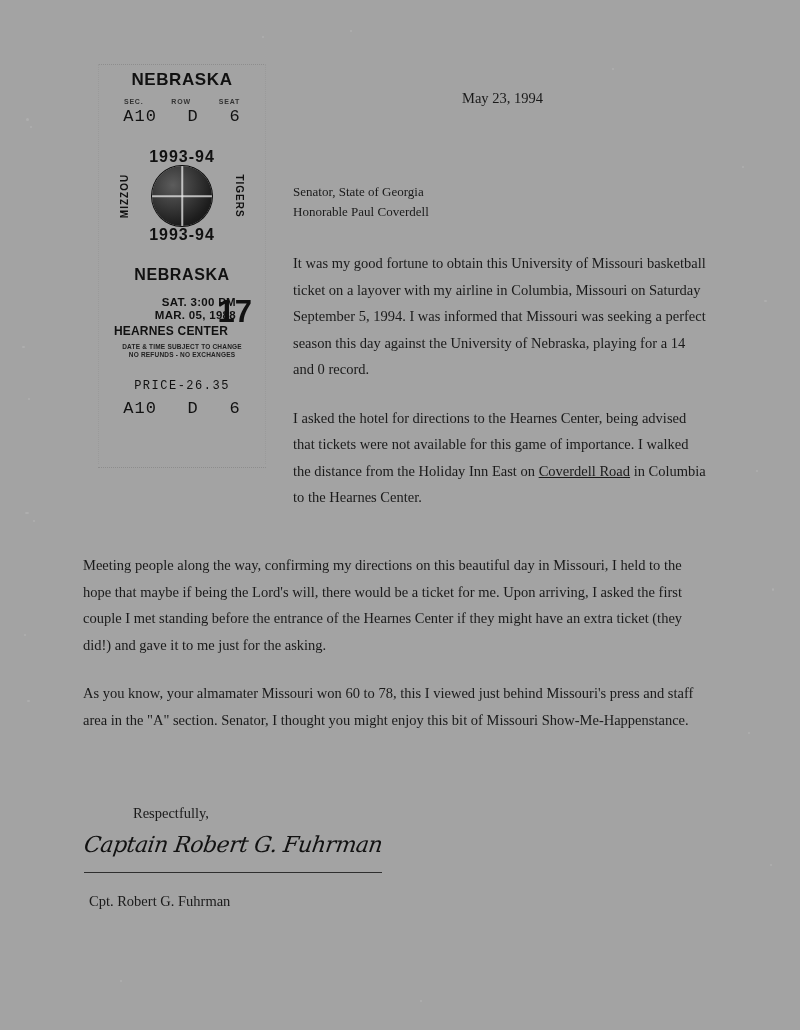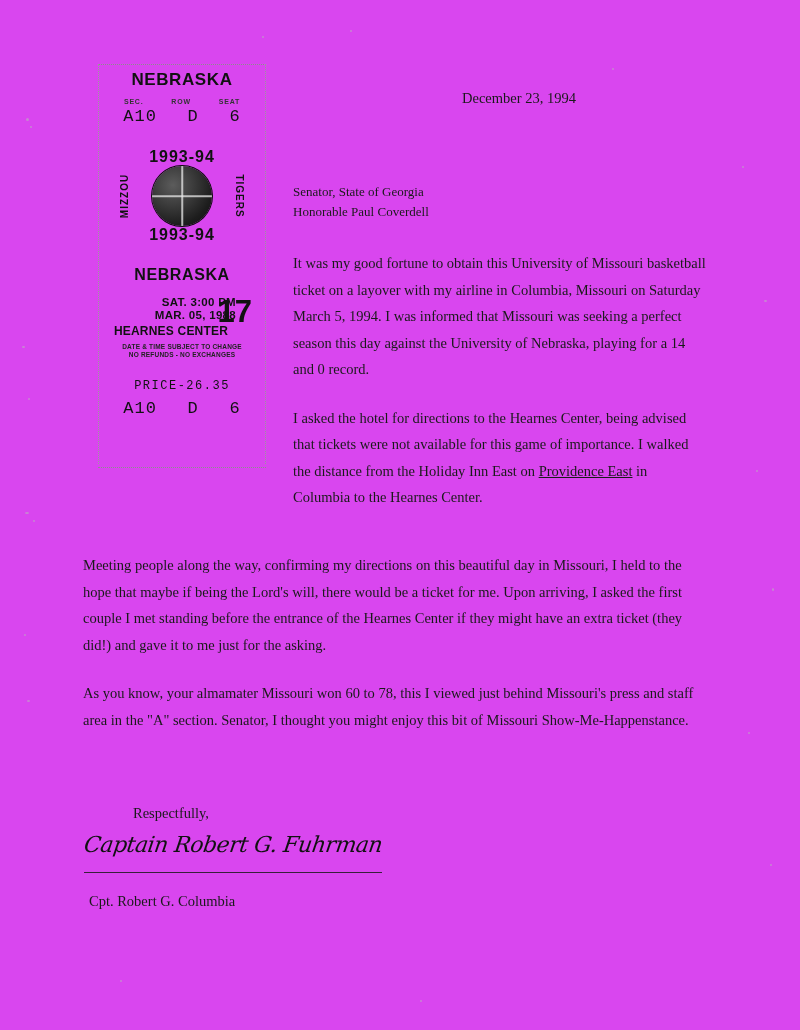--- a/index.html
+++ b/index.html
@@ -11,21 +11,21 @@
     width: 800px;
     height: 1030px;
     position: relative;
     font-family: "Liberation Serif", serif;
     color: #1a1a1a;
     overflow: hidden;
   }
   .page {
     position: absolute;
     inset: 0;
-    background: #d946ef;
+    background: #a3a3a3;
   }
   
   .speckle {
     position: absolute;
     background: #b9b9b9;
     border-radius: 50%;
     opacity: .55;
   }
 
   
@@ -343,35 +343,35 @@
 
     <div class="tk-price">PRICE-26.35</div>
 
     <div class="tk-bottomvals">
       <span>A10</span>
       <span>D</span>
       <span>6</span>
     </div>
   </div>
 
-  <div class="date">December 23, 1994</div>
+  <div class="date">May 23, 1994</div>
 
   <div class="addressee">
     <div>Senator, State of Georgia</div>
     <div>Honorable Paul Coverdell</div>
   </div>
 
   <div class="body-right">
-    <div class="para">It was my good fortune to obtain this University of Missouri basketball ticket on a layover with my airline in Columbia, Missouri on Saturday March 5, 1994.  I was informed that Missouri was seeking a perfect season this day against the University of Nebraska, playing for a 14 and 0 record.</div>
-    <div class="para"><span>I asked the hotel for directions to the Hearnes Center, being advised that tickets were not available for this game of importance.  I walked the distance from the Holiday Inn East on </span><span class="u">Providence East</span><span> in Columbia to the Hearnes Center.</span></div>
+    <div class="para">It was my good fortune to obtain this University of Missouri basketball ticket on a layover with my airline in Columbia, Missouri on Saturday September 5, 1994.  I was informed that Missouri was seeking a perfect season this day against the University of Nebraska, playing for a 14 and 0 record.</div>
+    <div class="para"><span>I asked the hotel for directions to the Hearnes Center, being advised that tickets were not available for this game of importance.  I walked the distance from the Holiday Inn East on </span><span class="u">Coverdell Road</span><span> in Columbia to the Hearnes Center.</span></div>
   </div>
 
   <div class="body-full">
     <div class="para">Meeting people along the way, confirming my directions on this beautiful day in Missouri, I held to the hope that maybe if being the Lord's will, there would be a ticket for me.  Upon arriving, I asked the first couple I met standing before the entrance of the Hearnes Center if they might have an extra ticket (they did!) and gave it to me just for the asking.</div>
     <div class="para">As you know, your almamater Missouri won 60 to 78, this I viewed just behind Missouri's press and staff area in the "A" section.  Senator, I thought you might enjoy this bit of Missouri Show-Me-Happenstance.</div>
   </div>
 
   <div class="closing">Respectfully,</div>
   <div class="signature">Captain Robert G. Fuhrman</div>
   <div class="sig-underline"></div>
-  <div class="signer">Cpt. Robert G. Columbia</div>
+  <div class="signer">Cpt. Robert G. Fuhrman</div>
 
 </div>
 
 </body></html>

